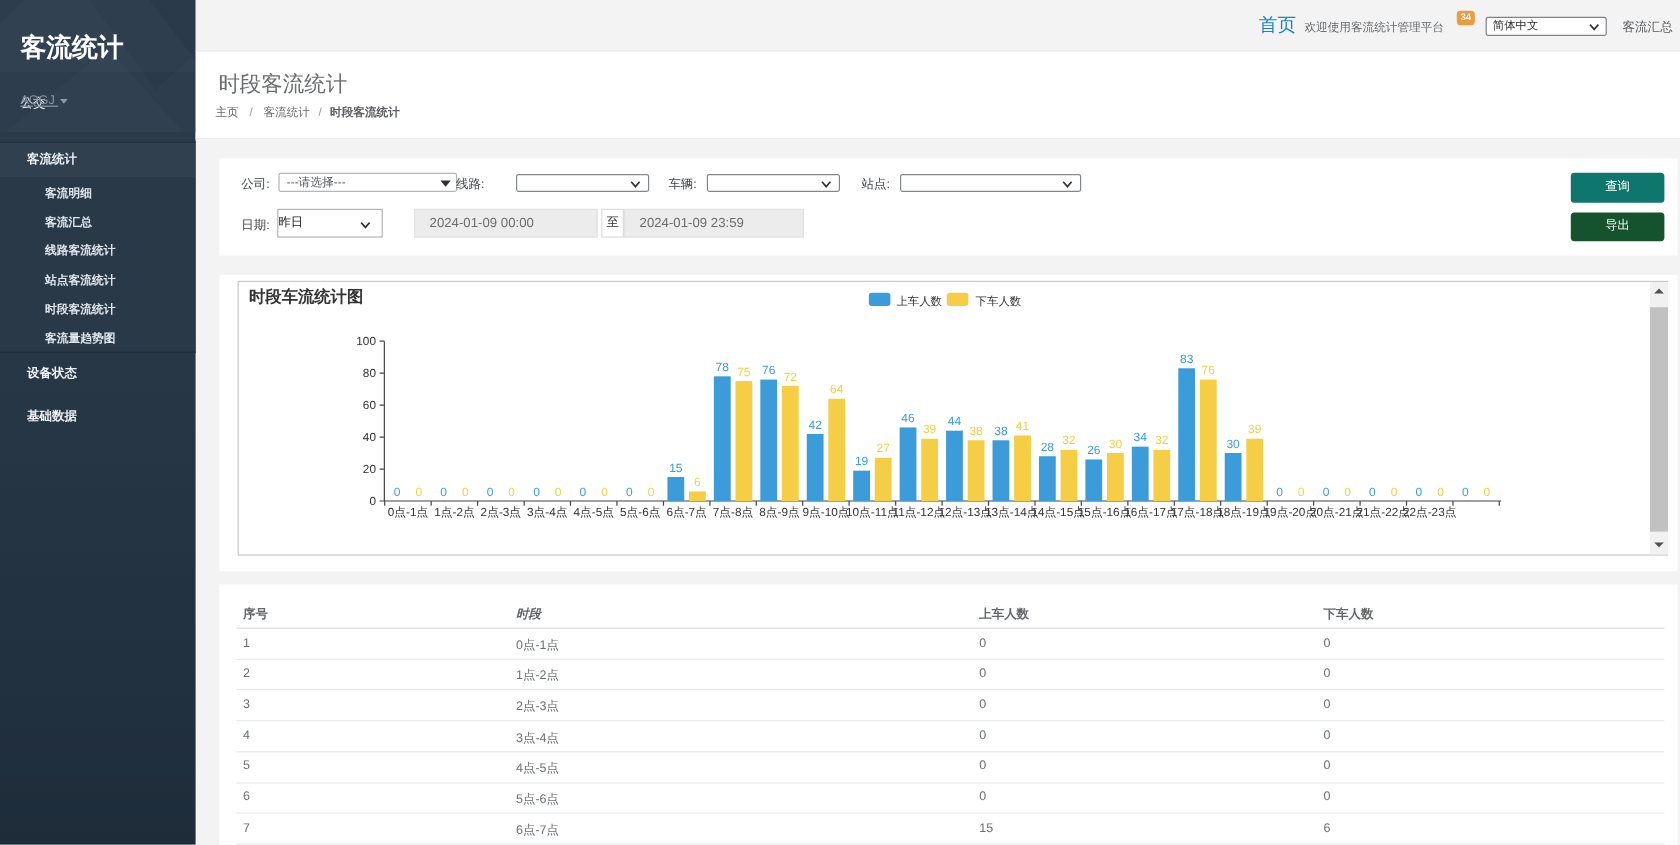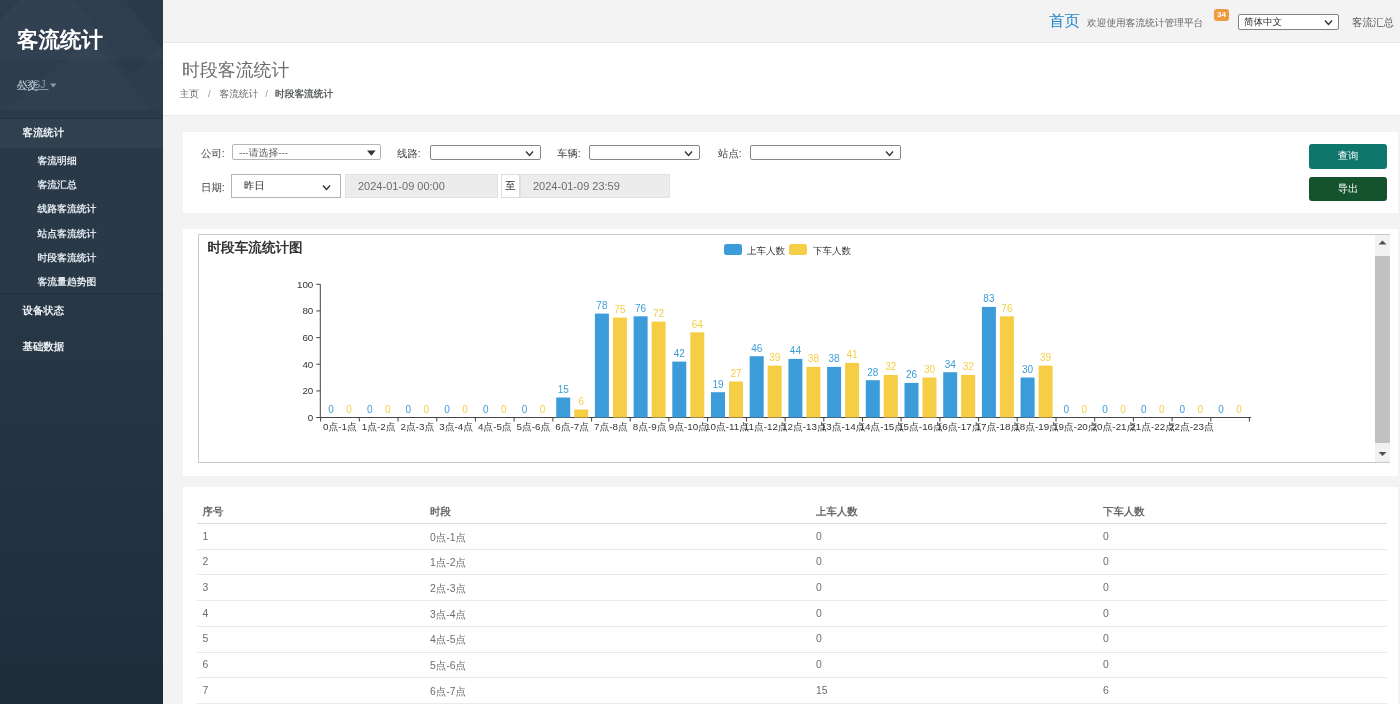--- a/index.html
+++ b/index.html
@@ -82,40 +82,40 @@
 
 <div class="abs" id="heading"></div>
 <div id="h1">时段客流统计</div>
 <div id="crumb">主页<span style="padding:0 9px;color:#999;">/</span>客流统计<span style="padding:0 7px;color:#999;">/</span><b>时段客流统计</b></div>
 
 <div class="abs" id="filter"></div>
 <div class="flabel" style="left:201px; top:146.5px;">公司:</div>
 <div class="fsel" style="left:232px; top:143.5px; width:149px; height:16.5px; border-color:#b3b5b7; font-size:9.8px; color:#55585c; line-height:15px; padding-left:6px;">---请选择---<svg width="9" height="6" style="position:absolute;right:4.5px;top:5.5px;">
       <path d="M0 0.5 L8.7 0.5 L4.3 5.7 Z" fill="#333"></path>
     </svg></div>
-<div class="flabel" style="left:397px; top:146.5px;text-align:center;">线路:</div>
+<div class="flabel" style="left:380px; top:146.5px;text-align:center;">线路:</div>
 <div class="fsel" style="left:430px; top:144.5px; width:111px;">
     <svg class="chev" width="9" height="7">
       <path d="M1 1.5 L4.5 5.5 L8 1.5" stroke="#333" stroke-width="1.4" fill="none"></path>
     </svg>
   </div>
 <div class="flabel" style="left:557px; top:146.5px;">车辆:</div>
 <div class="fsel" style="left:589px; top:144.5px; width:111px;">
     <svg class="chev" width="9" height="7">
       <path d="M1 1.5 L4.5 5.5 L8 1.5" stroke="#333" stroke-width="1.4" fill="none"></path>
     </svg>
   </div>
 <div class="flabel" style="left:718px; top:146.5px;">站点:</div>
 <div class="fsel" style="left:750px; top:144.5px; width:151px;">
     <svg class="chev" width="9" height="7">
       <path d="M1 1.5 L4.5 5.5 L8 1.5" stroke="#333" stroke-width="1.4" fill="none"></path>
     </svg>
   </div>
 <div class="flabel" style="left:201px; top:180.5px;">日期:</div>
-<div class="bigsel" style="left:231px; top:174px; width:110px; font-size:10.3px; color:#222; line-height:22px; padding-left:12px;">昨日<svg width="9" height="7" style="position:absolute; right:9px; top:8.5px;">
+<div class="bigsel" style="left:231px; top:174px; width:88px; font-size:10.3px; color:#222; line-height:22px; padding-left:0;">昨日<svg width="9" height="7" style="position:absolute; right:9px; top:8.5px;">
       <path d="M1 1.5 L4.5 5.5 L8 1.5" stroke="#333" stroke-width="1.4" fill="none"></path>
     </svg></div>
 <div class="dinput" style="left:345px; top:174px; width:153px;">2024-01-09 00:00</div>
 <div id="zhi">至</div>
 <div class="dinput" style="left:520px; top:174px; width:150px;">2024-01-09 23:59</div>
 <div class="btn" style="top:144px; background:#0f766e;">查询</div>
 <div class="btn" style="top:176.5px; background:#14532d;">导出</div>
 
 <div class="abs" id="chartpanel"></div>
 <div class="abs" id="chartbox"></div>
@@ -267,21 +267,21 @@
       <path d="M3.5 9.5 L7.5 5.5 L11.5 9.5 Z" fill="#505050"></path>
     </svg>
  <div class="thumb"></div>
  <svg width="15" height="16" style="position:absolute;bottom:0;left:0;">
       <path d="M3.5 6 L7.5 10 L11.5 6 Z" fill="#505050"></path>
     </svg>
 </div>
 
 <div class="abs" id="tablepanel"></div>
 <div class="tc th" style="left:202.5px;top:504.8px;">序号</div>
-<div class="tc th" style="left:430px;top:504.8px;">时段</div>
+<div class="tc th" style="left:430px;top:504.8px;font-style:italic;">时段</div>
 <div class="tc th" style="left:816px;top:504.8px;">上车人数</div>
 <div class="tc th" style="left:1103px;top:504.8px;">下车人数</div>
 <div class="hline" style="top:523.0px;background:#d9dcde;"></div>
 <div class="tc" style="left:202.5px;top:530.6px;">1</div>
 <div class="tc" style="left:430px;top:530.6px;">0点-1点</div>
 <div class="tc" style="left:816px;top:530.6px;">0</div>
 <div class="tc" style="left:1103px;top:530.6px;">0</div>
 <div class="hline" style="top:548.7px;background:#e7eaec;"></div>
 <div class="tc" style="left:202.5px;top:556.2px;">2</div>
 <div class="tc" style="left:430px;top:556.2px;">1点-2点</div>

